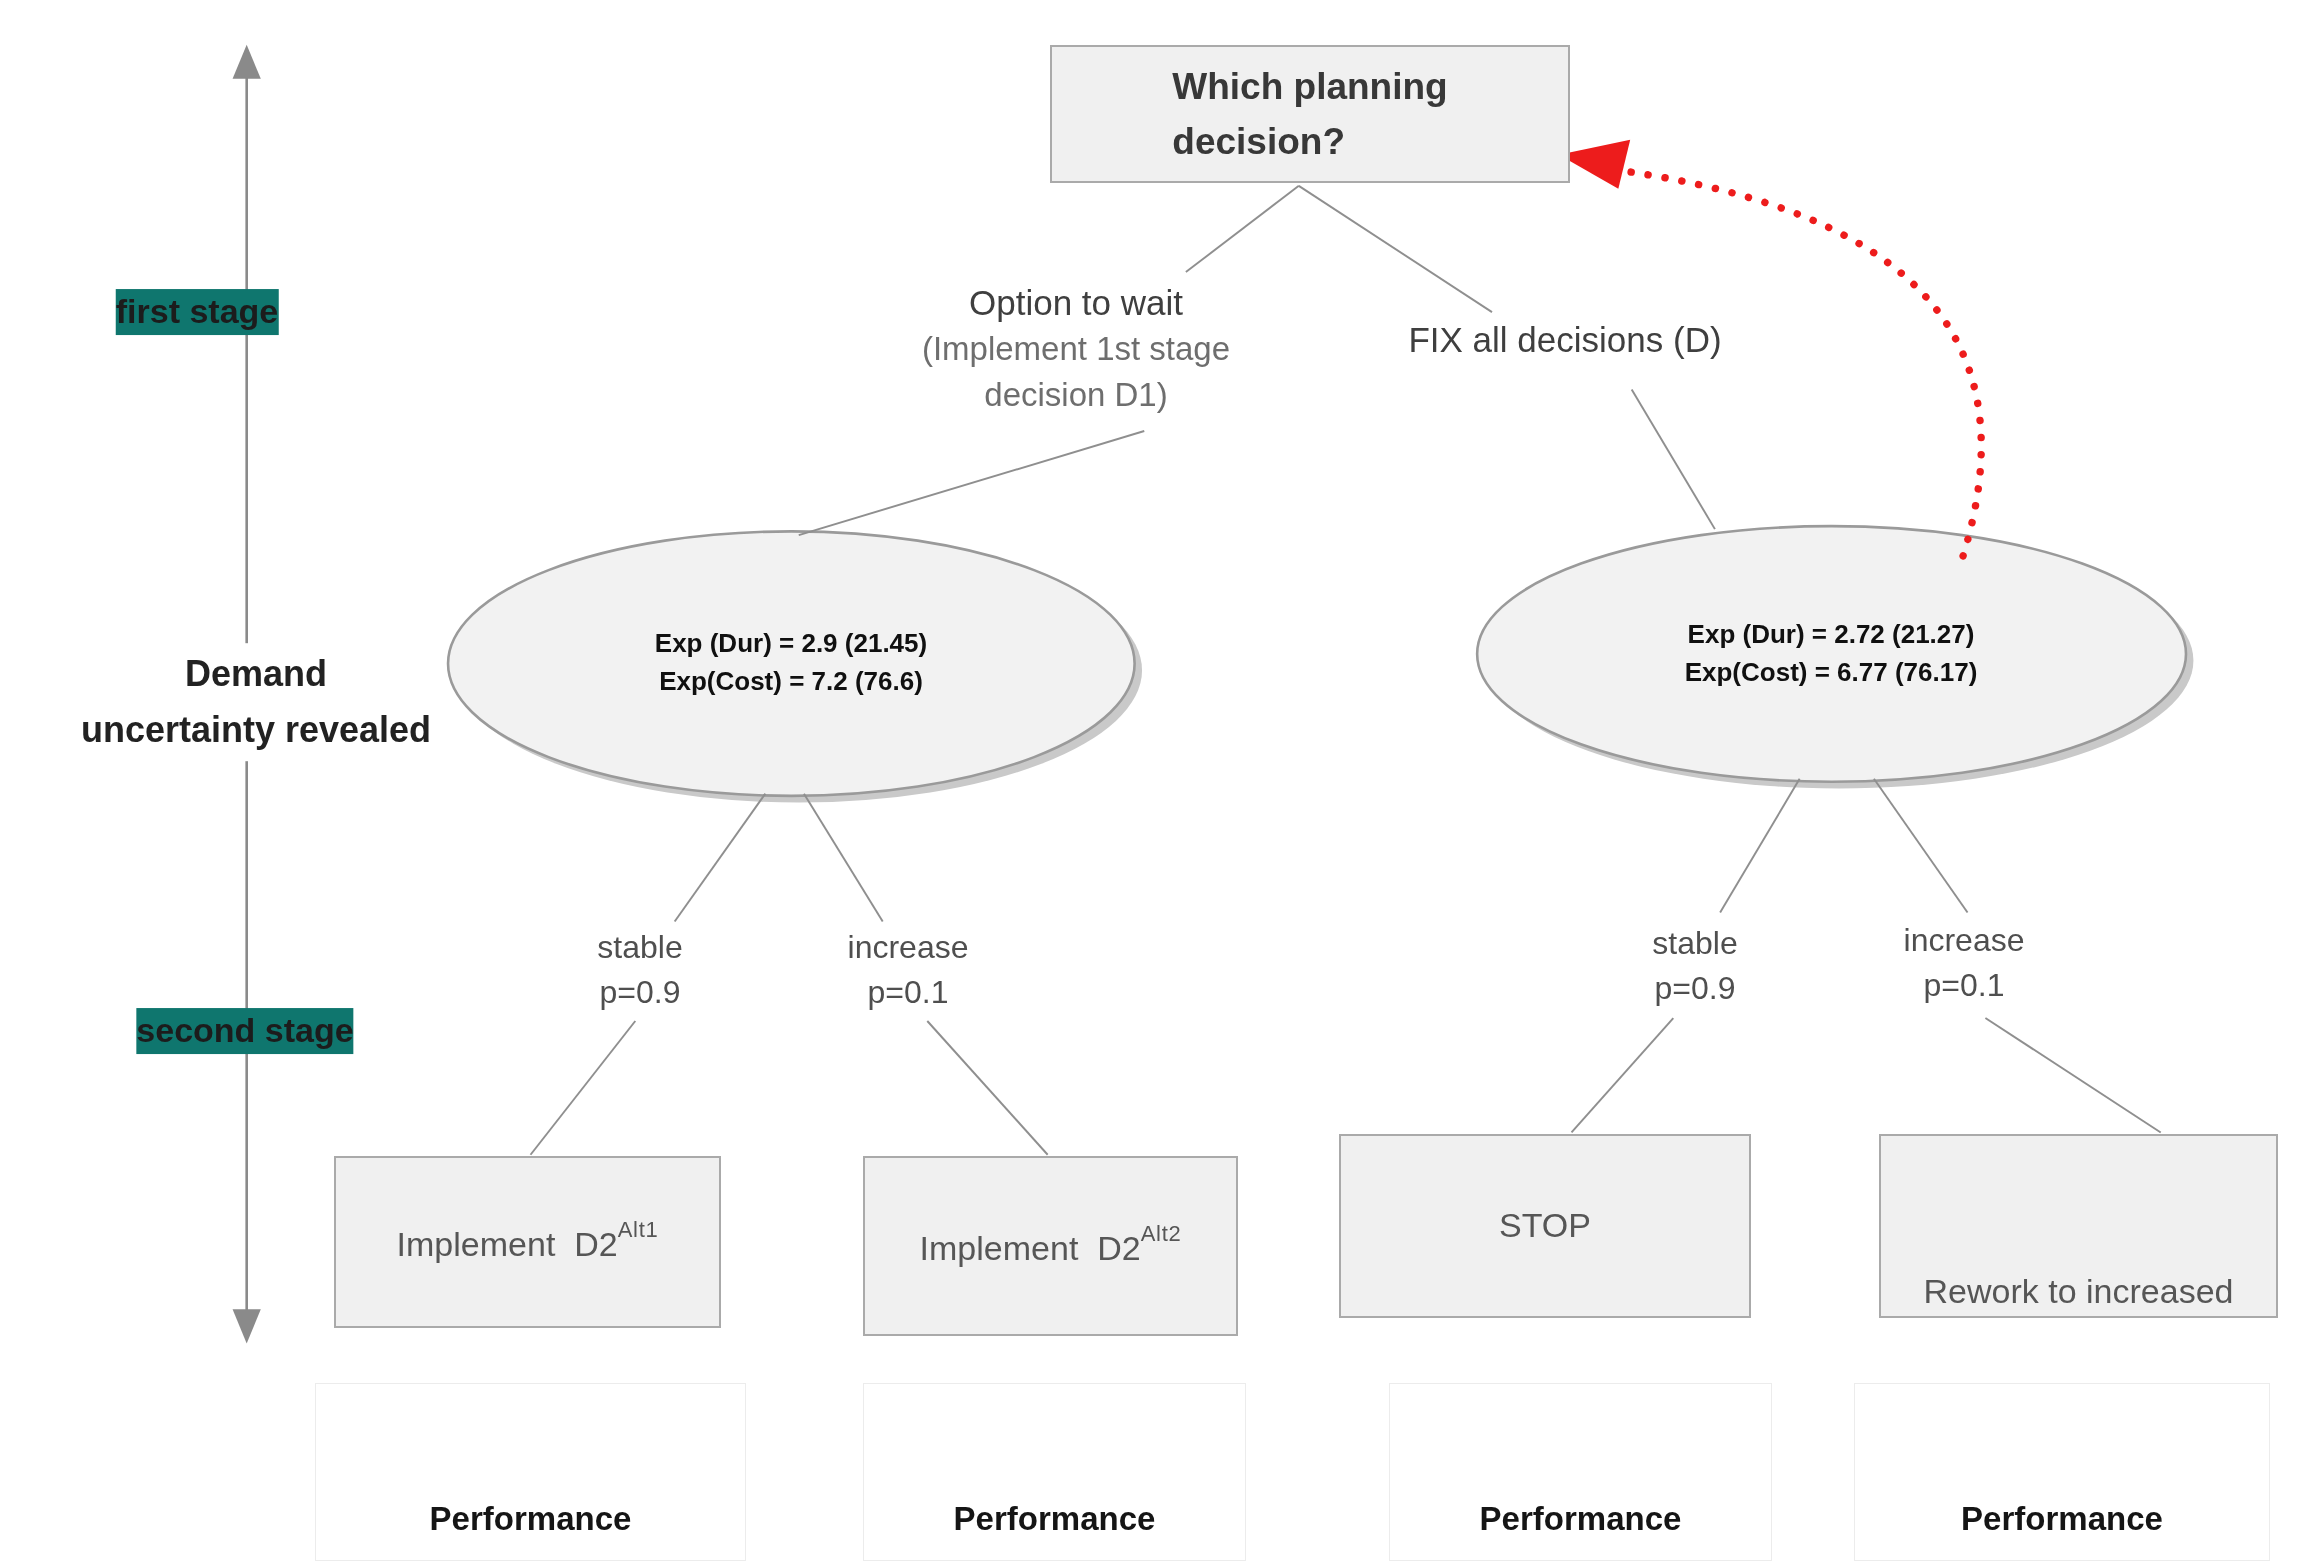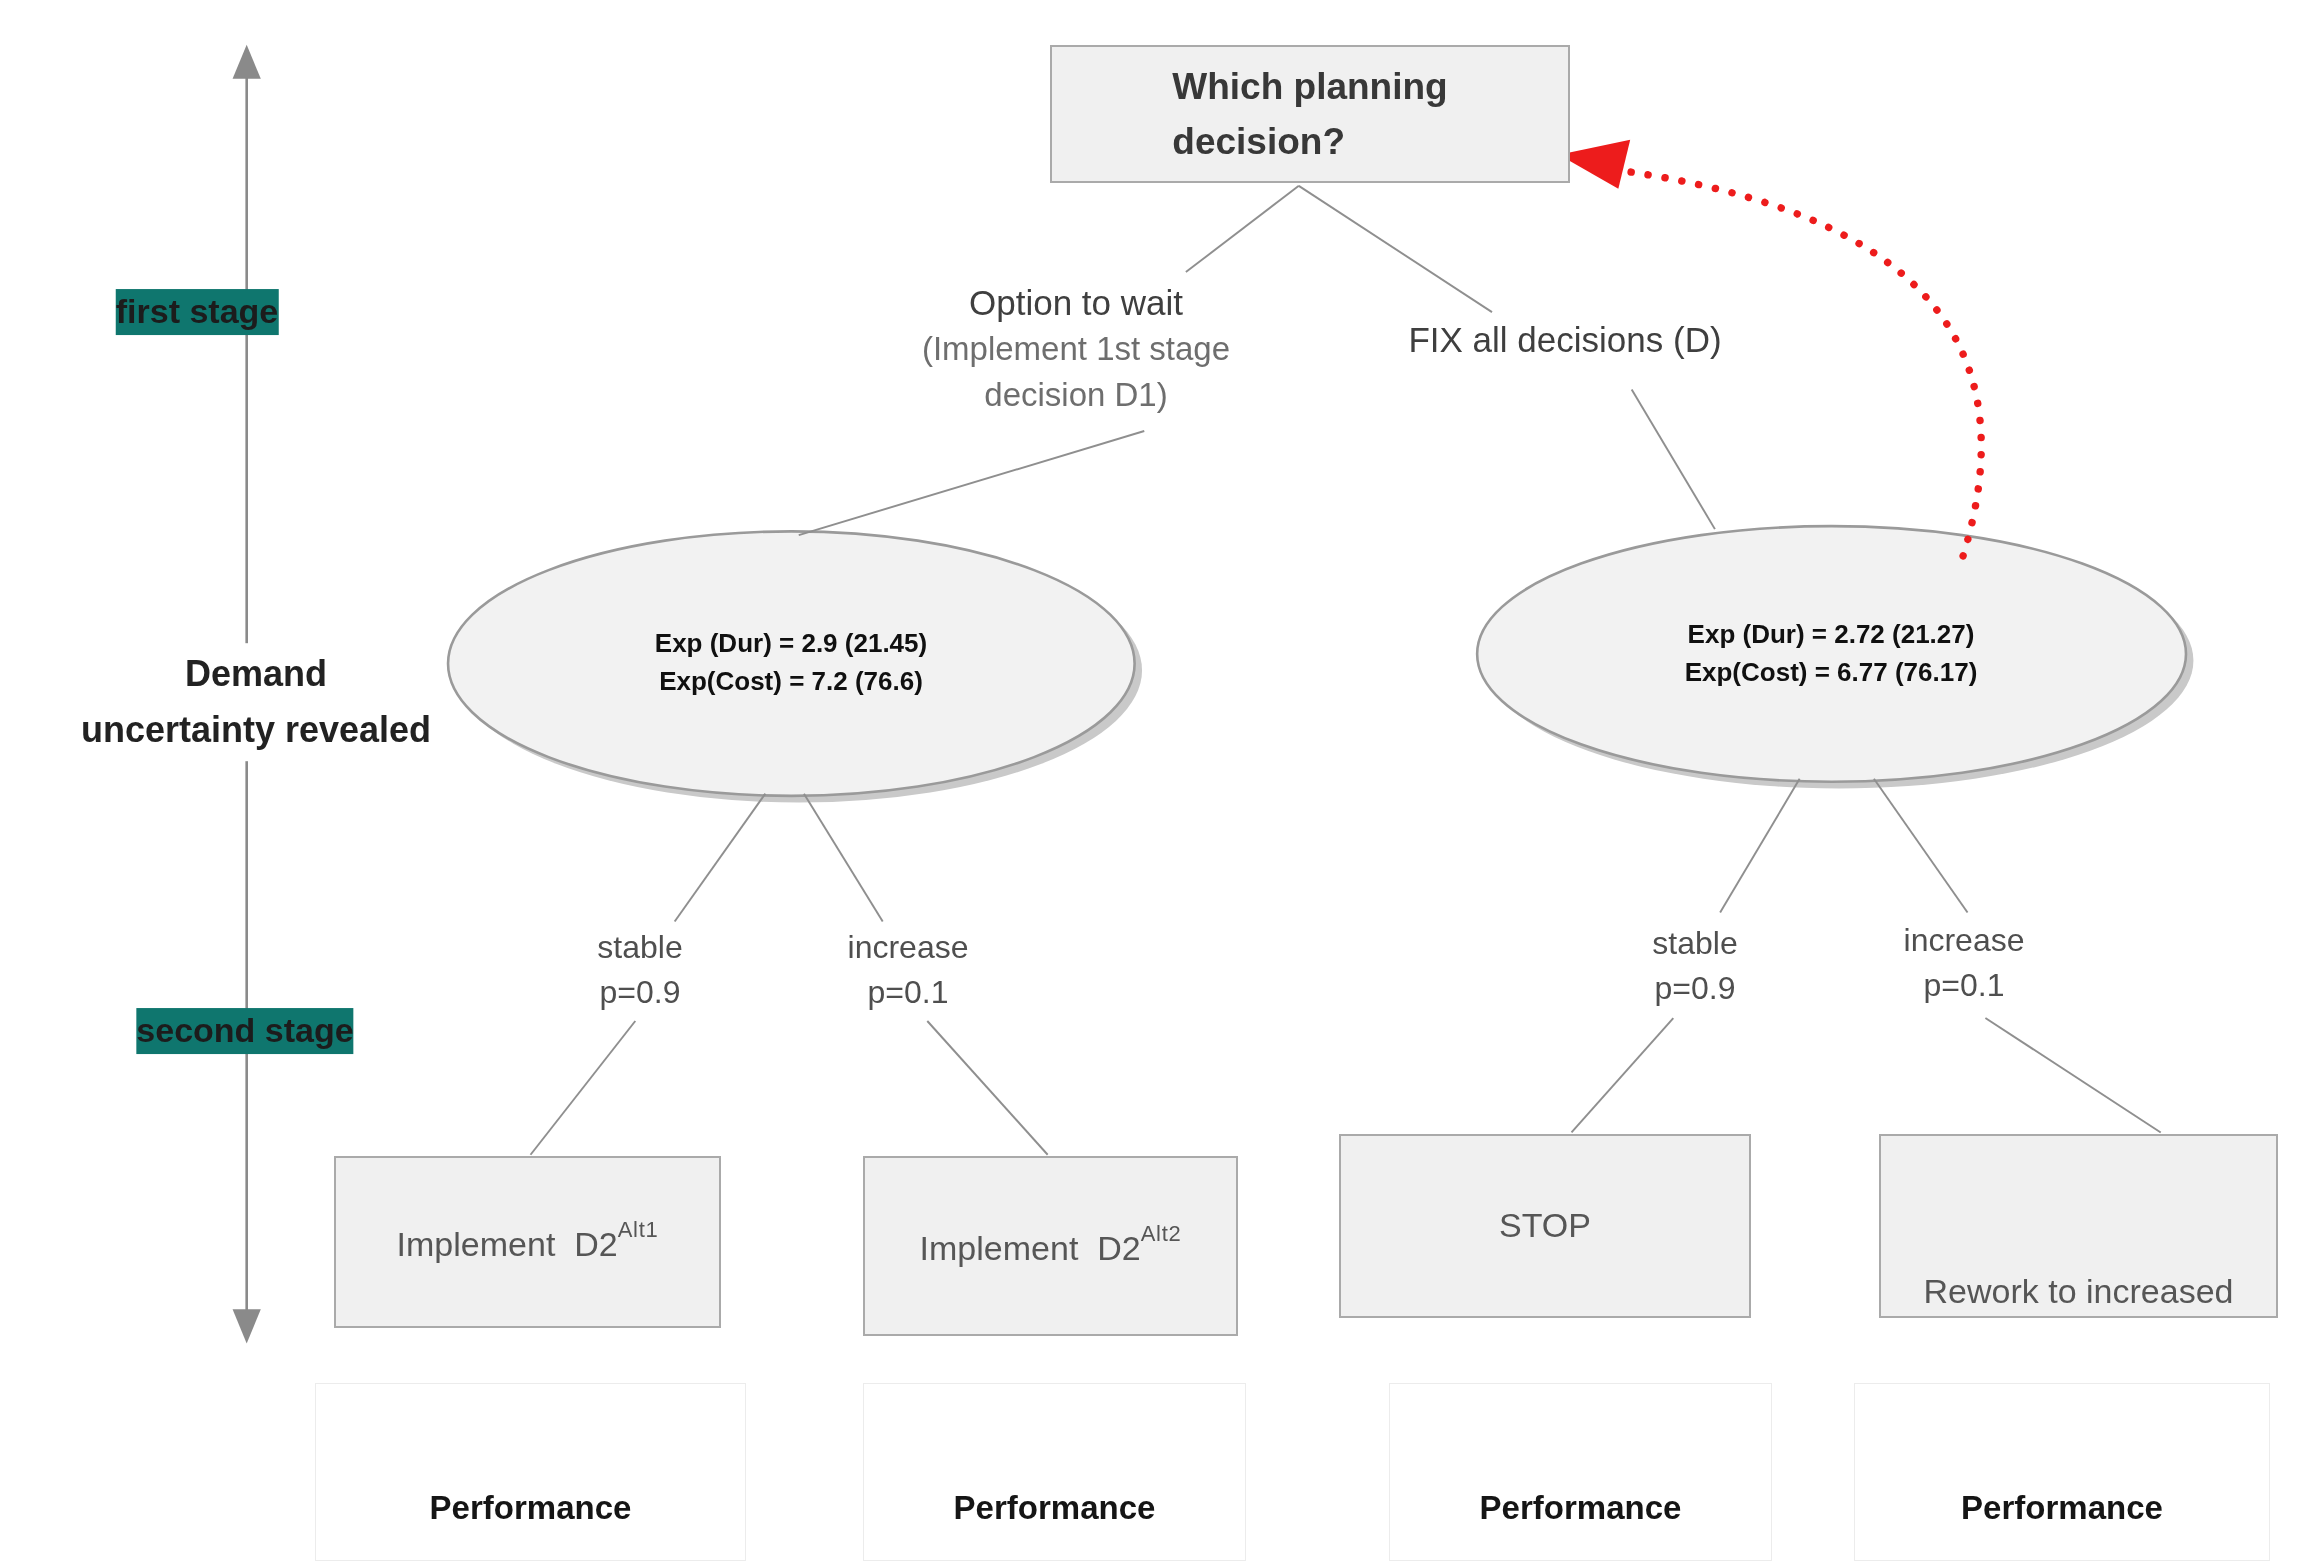--- a/index.html
+++ b/index.html
@@ -21,21 +21,21 @@
   .root-box{font-size:37px;font-weight:700;color:#383838;line-height:1.5;}
   .action-text{font-size:34px;color:#565656;white-space:pre;line-height:1.35;}
   .action-text sup{font-size:22px;vertical-align:19.3px;letter-spacing:0.7px;}
   .branch-top-label{font-size:35px;color:#3f3f3f;line-height:1.35;background:#fff;white-space:nowrap;}
   .branch-sub{font-size:33px;color:#6e6e6e;line-height:1.4;background:#fff;white-space:nowrap;}
   .chance-text{font-size:26px;font-weight:700;color:#101010;line-height:1.45;white-space:nowrap;}
   .prob-label{font-size:32px;color:#4f4f4f;line-height:1.4;background:#fff;white-space:nowrap;}
   .perf-box{
     background:#ffffff;border:1.5px solid #ececec;box-sizing:border-box;
     text-align:center;font-size:33px;font-weight:700;color:#151515;line-height:1.38;
-    padding-top:10px;white-space:pre-wrap;
+    padding-top:21px;white-space:pre-wrap;
   }
 </style>
 </head>
 <body>
 
 <div class="canvas">
 
   <svg class="layer" viewBox="0 0 3121 2106">
 
     <g>

